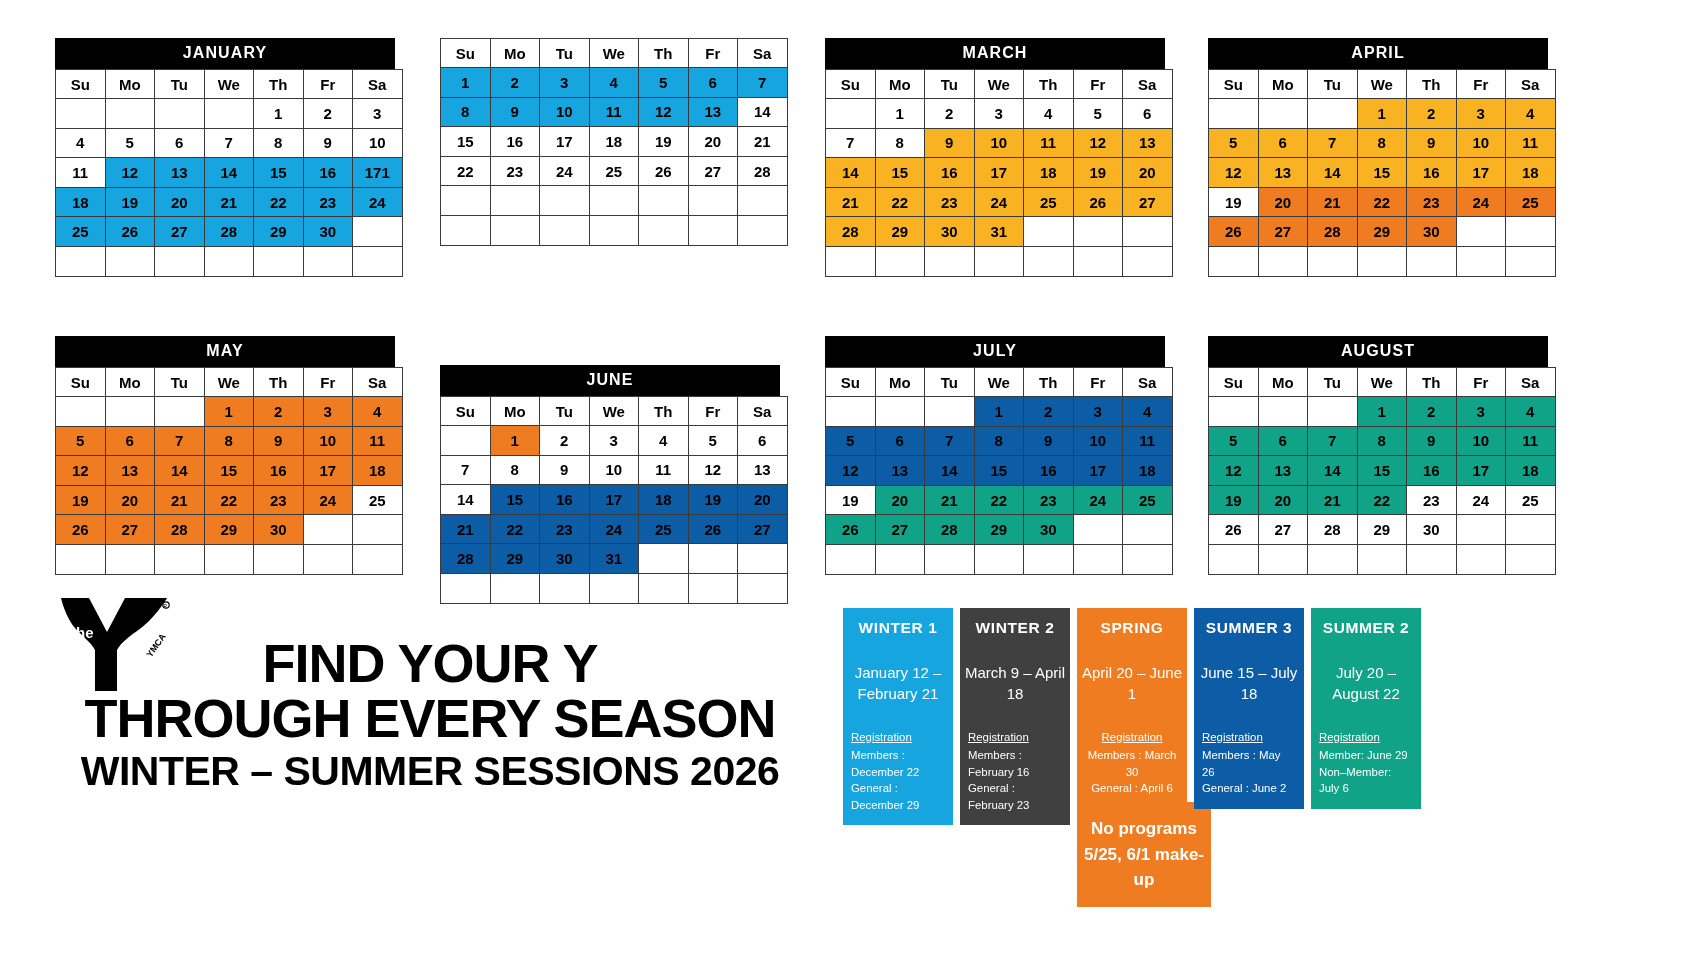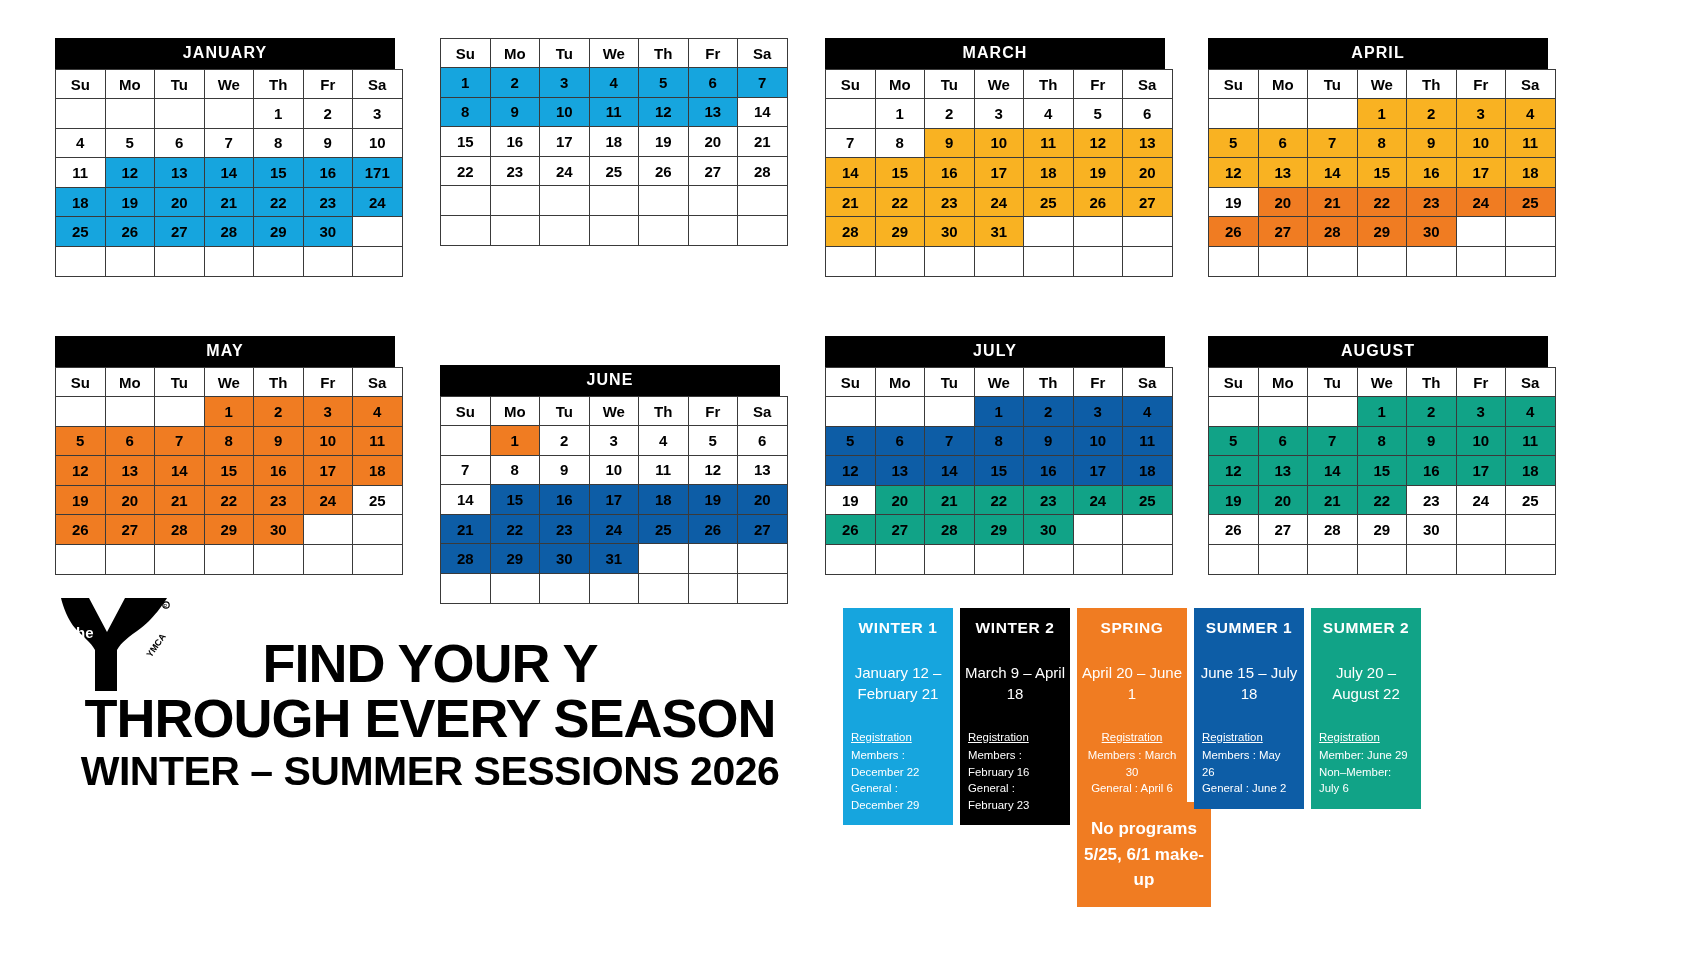--- a/index.html
+++ b/index.html
@@ -153,21 +153,21 @@
     box-sizing:border-box;
     color:#ffffff;
     font-size:17px;
     font-weight:bold;
     text-align:center;
     padding:14px 6px;
     line-height:1.5;
   }
 
   .bg-w1{ background:#16A5DE; }
-  .bg-w2{ background:#000000; }
+  .bg-w2{ background:#404040; }
   .bg-sp{ background:#F07C22;text-align:center; }
   .bg-s1{ background:#0D5DA6; }
   .bg-s2{ background:#11A387; }
 </style>
 </head>
 <body>
 
 <div id="calendars">
     <div class="cal" style="left: 55px; top: 38px;">
       <div class="cal-title">JANUARY</div>
@@ -785,21 +785,21 @@
       <div class="s-head bg-sp">SPRING</div>
       <div class="s-dates bg-sp">April 20 – June 1</div>
       <div class="s-reg bg-sp">
         <span class="reg-title">Registration</span>
         <span class="reg-line">Members : March 30</span>
         <span class="reg-line">General : April 6</span>
       </div>
       <div class="note bg-sp">No programs 5/25, 6/1 make-up</div>
     </div>
     <div class="session">
-      <div class="s-head bg-s1">SUMMER 1</div>
+      <div class="s-head bg-s1">SUMMER 3</div>
       <div class="s-dates bg-s1">June 15 – July 18</div>
       <div class="s-reg bg-s1">
         <span class="reg-title">Registration</span>
         <span class="reg-line">Members : May 26</span>
         <span class="reg-line">General : June 2</span>
       </div>
     </div>
     <div class="session">
       <div class="s-head bg-s2">SUMMER 2</div>
       <div class="s-dates bg-s2">July 20 – August 22</div>

